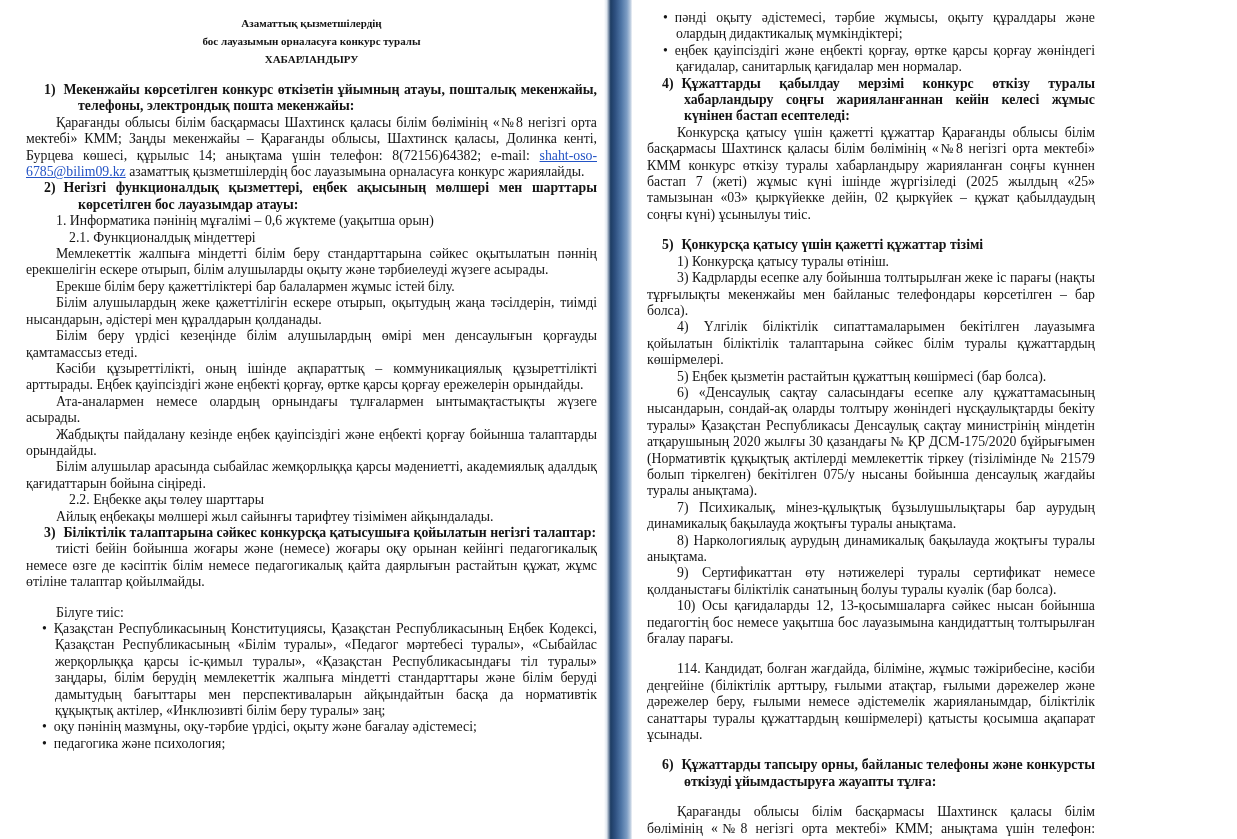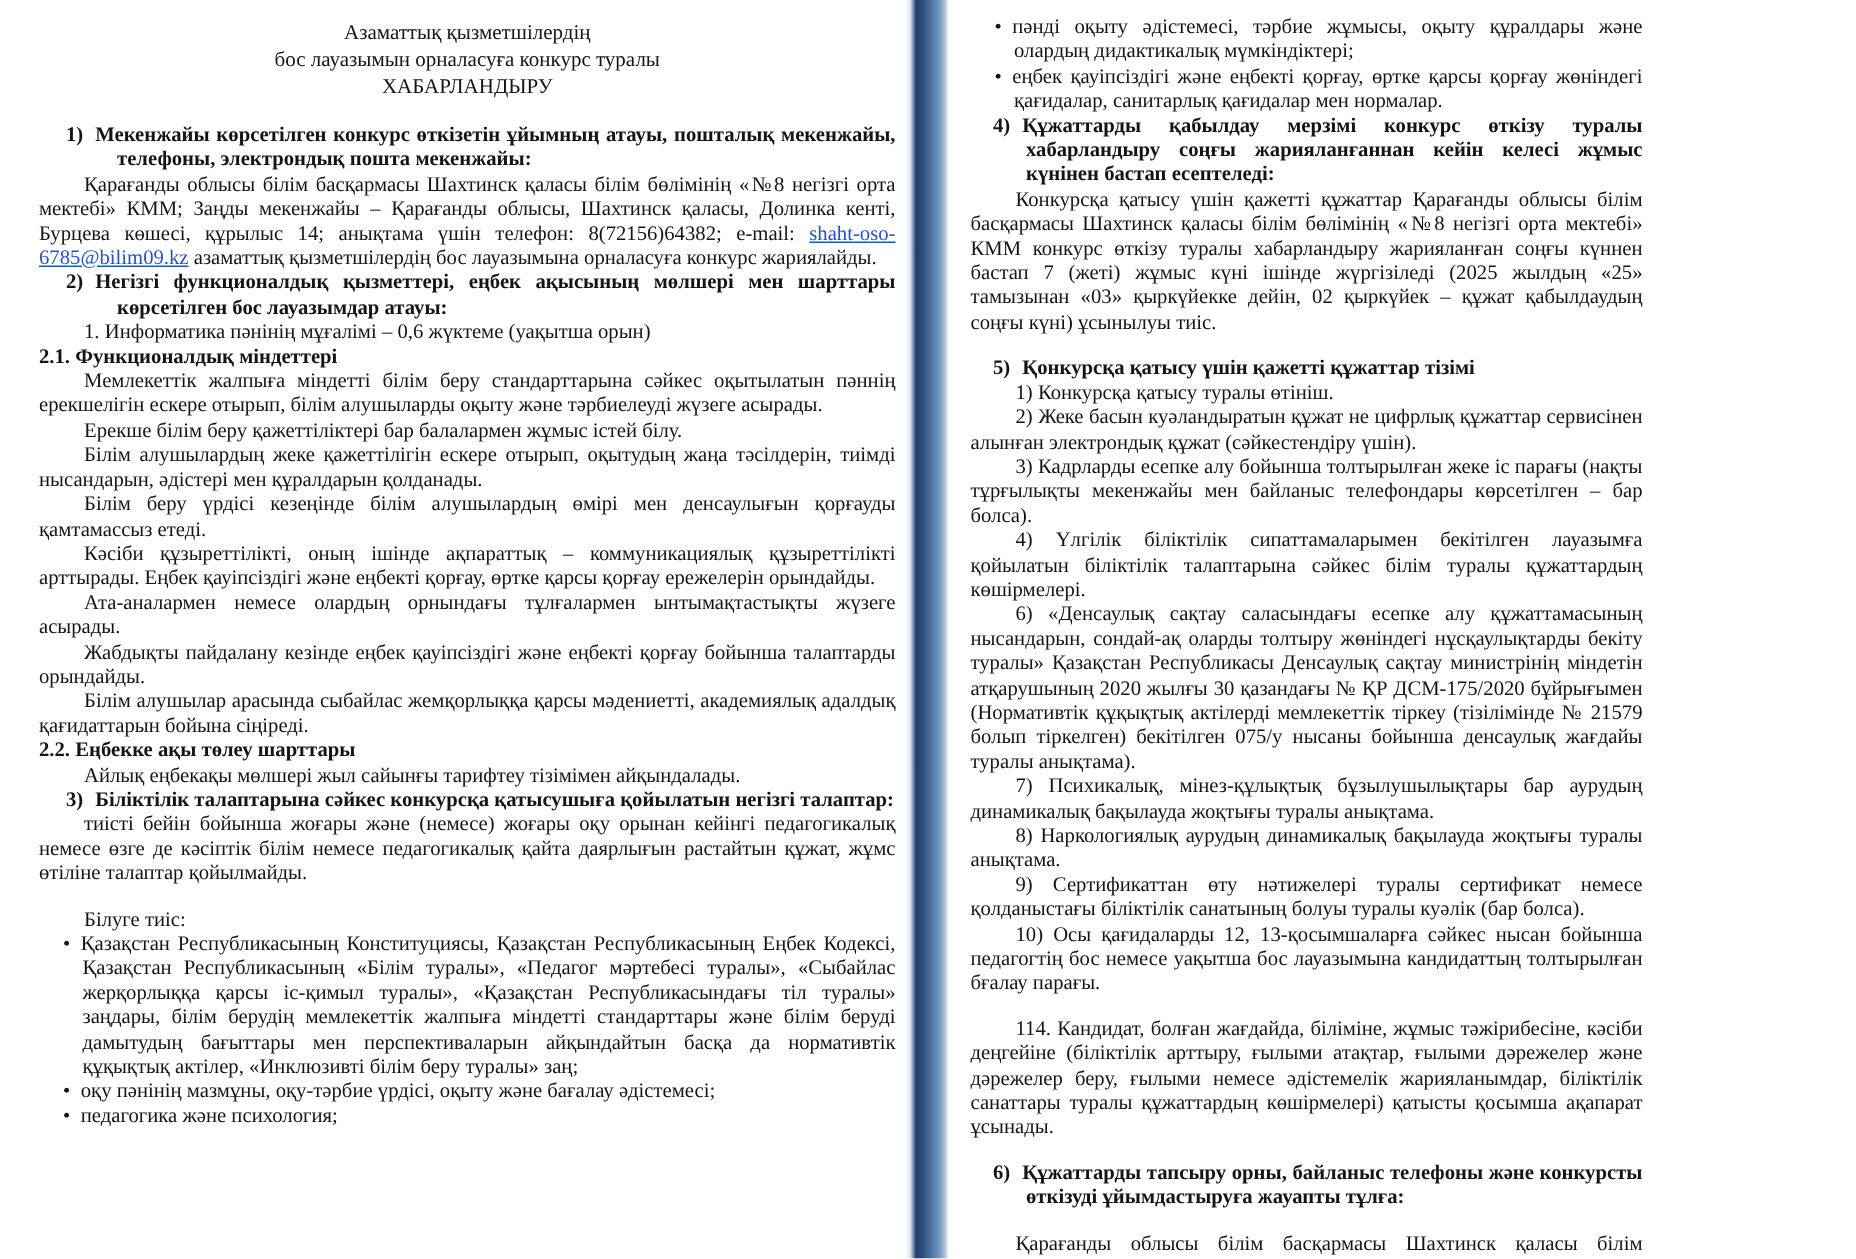--- a/index.html
+++ b/index.html
@@ -10,28 +10,28 @@
   .page{
     position:absolute;top:0;box-sizing:border-box;height:839px;
     font-size:13.8px;line-height:16.4px;text-align:justify;
   }
   .page-left{left:0;width:606px;padding:14px 9px 0 26px;}
   .page-right{left:632px;width:481px;padding:10px 18px 0 15px;}
   .divider{
     position:absolute;left:604px;top:0;width:28px;height:839px;
     background:linear-gradient(90deg,#ffffff 0%,#dde5ee 10%,#1e3d64 24%,#2e5080 40%,#4f76a6 62%,#7d9dc4 82%,#b9cade 94%,#f1f4f8 100%);
   }
-  .title{text-align:center;font-weight:normal;font-size:14px;line-height:18px;}
+  .title{text-align:center;font-weight:bold;font-size:11px;line-height:18px;}
   .gap{height:14px;}
   p{margin:0;}
   .hnum{font-weight:bold;margin-left:52px;text-indent:-34px;}
   .page-right .hnum{margin-left:37px;text-indent:-22px;}
   .nl{padding-right:8px;}
   .par{text-indent:30px;}
-  .sub{font-weight:bold;}
+  .sub{font-weight:normal;margin-left:43px;}
   .bullet{margin-left:29px;text-indent:-13px;}
   .bmark{padding-right:7px;}
   .lnk{color:#2353c5;text-decoration:underline;cursor:pointer;}
 </style>
 </head>
 <body>
 
 <div class="page page-left">
   <div class="title">
     <div>Азаматтық қызметшілердің</div>
@@ -83,23 +83,23 @@
 
   <p class="hnum"><span class="nl">4)</span><span>Құжаттарды қабылдау мерзімі конкурс өткізу туралы хабарландыру соңғы жарияланғаннан кейін келесі жұмыс күнінен бастап есептеледі:</span></p>
 
   <p class="par">Конкурсқа қатысу үшін қажетті құжаттар Қарағанды облысы білім басқармасы Шахтинск қаласы білім бөлімінің «№8 негізгі орта мектебі» КММ конкурс өткізу туралы хабарландыру жарияланған соңғы күннен бастап 7 (жеті) жұмыс күні ішінде жүргізіледі (2025 жылдың «25» тамызынан «03» қыркүйекке дейін, 02 қыркүйек – құжат қабылдаудың  соңғы күні) ұсынылуы  тиіс.</p>
 
   <div class="gap"></div>
 
   <p class="hnum"><span class="nl">5)</span><span>Қонкурсқа қатысу үшін қажетті құжаттар тізімі</span></p>
 
   <p class="par">1) Конкурсқа қатысу туралы өтініш.</p>
-  <p class="par">2) Жеке басын куәландыратын құжат не цифрлық құжаттар сервисінен алынған электрондық құжат (сәйкестендіру үшін).</p>
   <p class="par">3) Кадрларды есепке алу бойынша толтырылған жеке іс парағы (нақты тұрғылықты мекенжайы мен байланыс телефондары көрсетілген – бар болса).</p>
   <p class="par">4) Үлгілік біліктілік сипаттамаларымен бекітілген лауазымға қойылатын біліктілік талаптарына сәйкес білім туралы құжаттардың көшірмелері.</p>
+  <p class="par">5) Еңбек қызметін растайтын құжаттың көшірмесі (бар болса).</p>
   <p class="par">6) «Денсаулық сақтау саласындағы есепке алу құжаттамасының нысандарын, сондай-ақ оларды толтыру жөніндегі нұсқаулықтарды бекіту туралы» Қазақстан Республикасы Денсаулық сақтау министрінің міндетін атқарушының 2020 жылғы 30 қазандағы № ҚР ДСМ-175/2020 бұйрығымен (Нормативтік құқықтық актілерді мемлекеттік тіркеу (тізілімінде № 21579 болып тіркелген) бекітілген 075/у нысаны бойынша денсаулық жағдайы туралы анықтама).</p>
   <p class="par">7) Психикалық, мінез-құлықтық бұзылушылықтары бар аурудың динамикалық бақылауда жоқтығы туралы анықтама.</p>
   <p class="par">8) Наркологиялық аурудың динамикалық бақылауда жоқтығы туралы анықтама.</p>
   <p class="par">9) Сертификаттан өту нәтижелері туралы сертификат немесе қолданыстағы біліктілік санатының болуы туралы куәлік (бар болса).</p>
   <p class="par">10)  Осы қағидаларды 12, 13-қосымшаларға сәйкес нысан бойынша педагогтің бос немесе уақытша бос лауазымына кандидаттың толтырылған  бғалау парағы.</p>
 
   <div class="gap"></div>
 
   <p class="par">114. Кандидат, болған жағдайда, біліміне, жұмыс тәжірибесіне, кәсіби деңгейіне (біліктілік арттыру, ғылыми атақтар, ғылыми дәрежелер және дәрежелер беру, ғылыми немесе әдістемелік жарияланымдар, біліктілік санаттары туралы құжаттардың көшірмелері) қатысты қосымша ақапарат ұсынады.</p>
 

